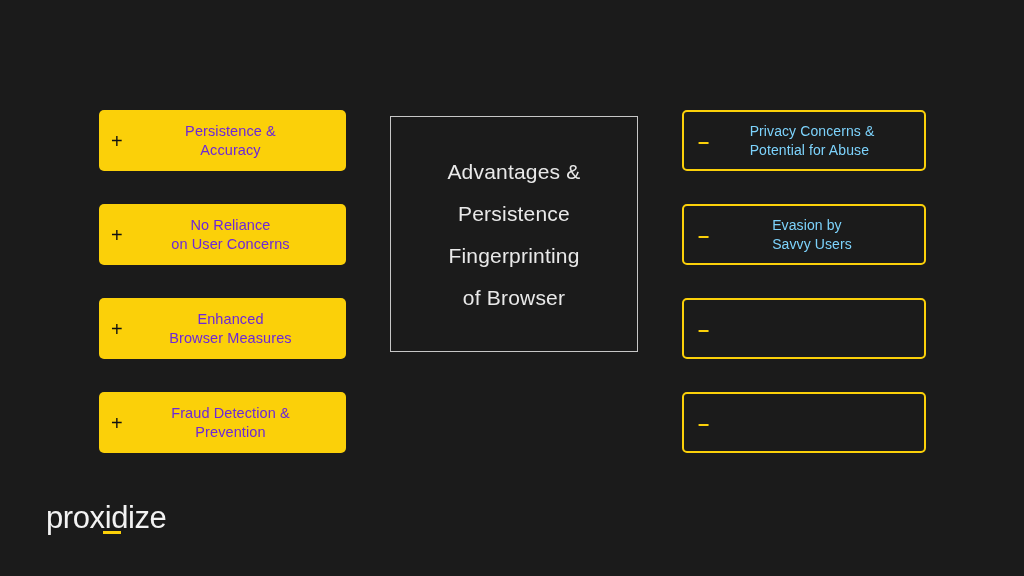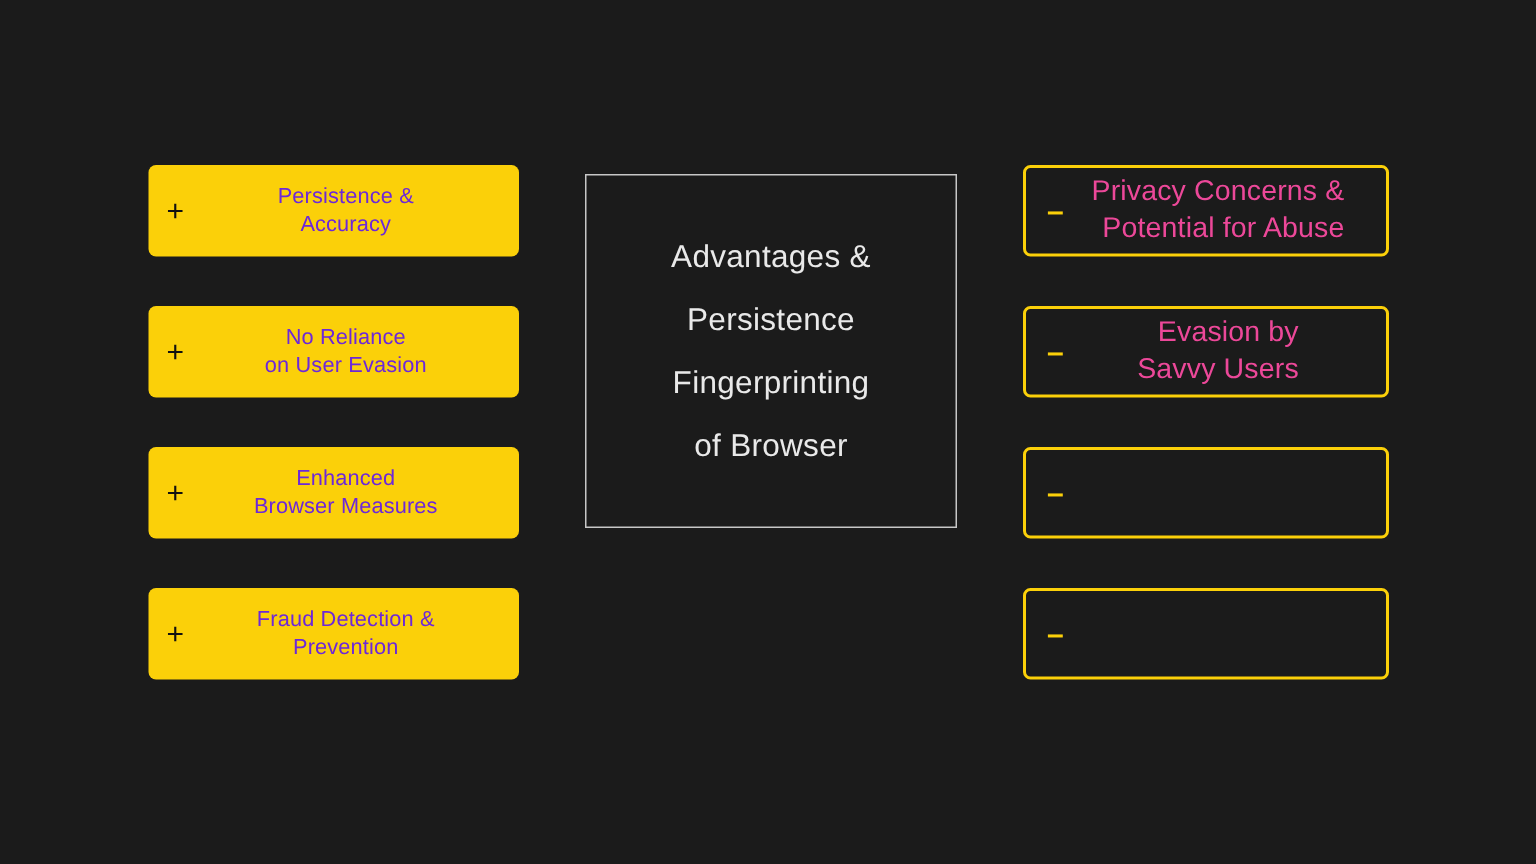--- a/index.html
+++ b/index.html
@@ -71,24 +71,24 @@
     position:absolute;
     left:14px;
     top:50%;
     transform:translateY(-50%);
     color:#fbd009;
     font-size:20px;
     font-weight:700;
     line-height:1;
   }
   .lim-card .card-text {
-    color:#ec4899;
-    font-size:19px;
+    color:#7dd3fc;
+    font-size:14px;
     line-height:1.30;
-    text-align:right;
+    text-align:left;
     letter-spacing:0.1px;
     padding:0 10px 0 26px;
     white-space:pre-line;
   }
 
   
   .center-panel {
     position:absolute;
     left:390px;  top:116px;
     width:248px; height:236px;
@@ -140,21 +140,21 @@
 
     <div class="adv-card">
       <span class="marker">+</span>
       <span class="card-text">Persistence &amp;
 Accuracy</span>
     </div>
 
     <div class="adv-card">
       <span class="marker">+</span>
       <span class="card-text">No Reliance
-on User Evasion</span>
+on User Concerns</span>
     </div>
 
     <div class="adv-card">
       <span class="marker">+</span>
       <span class="card-text">Enhanced
 Browser Measures</span>
     </div>
 
     <div class="adv-card">
       <span class="marker">+</span>
@@ -188,14 +188,18 @@
     <div class="lim-card">
       <span class="marker">–</span>
     </div>
 
     <div class="lim-card">
       <span class="marker">–</span>
     </div>
 
   </div>
 
+  <div class="logo">
+    <span class="logo-text">proxidize</span>
+    <span class="logo-underline"></span>
+  </div>
 
 </div>
 
 </body></html>

